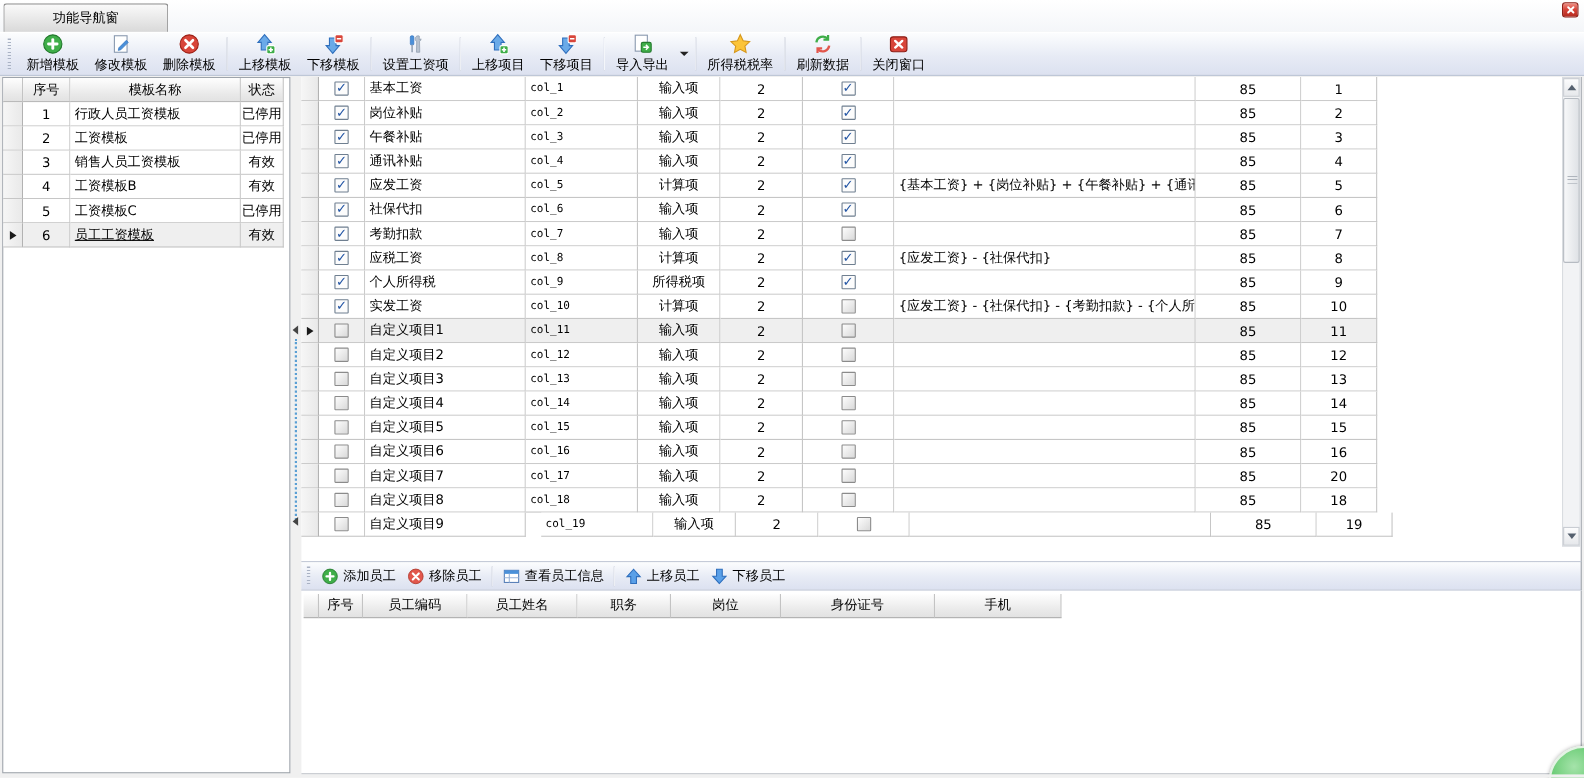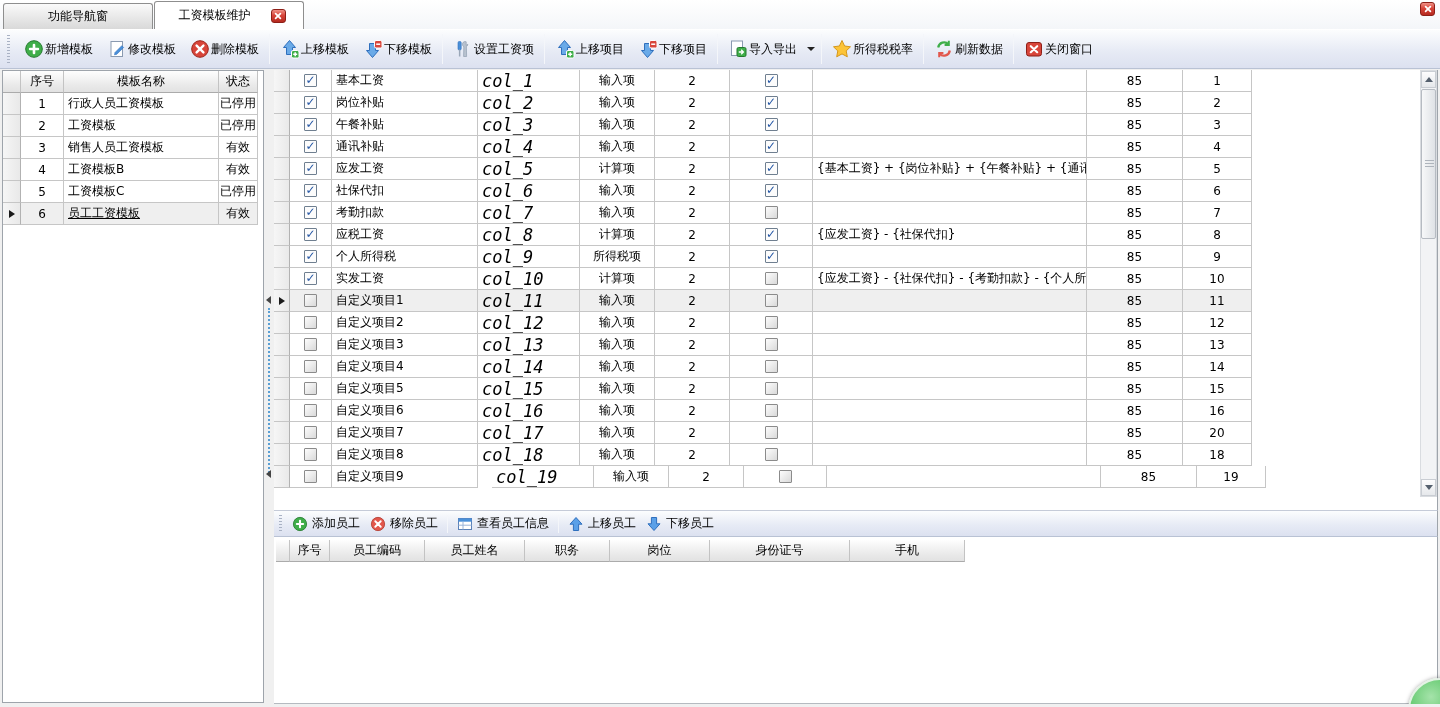--- a/index.html
+++ b/index.html
@@ -13,21 +13,21 @@
   .tab.active { left:154px; top:1px; width:150px; height:28px; background:#ffffff; border:1px solid #8e8e8e; border-bottom:none; border-radius:3px 3px 0 0; z-index:2; }
   .tab .tab-label { padding:0 6px; }
   .redbtn { width:15px; height:14px; border:1px solid #8d1f17; border-radius:3px; background:linear-gradient(#f09186,#d8453a 45%,#b52a1f); display:inline-flex; align-items:center; justify-content:center; cursor:pointer; }
   .redbtn svg { width:8px; height:8px; }
   .tab.active .redbtn { margin-left:14px; }
   .strip-close { position:absolute; left:1420px; top:2px; }
 
   
   .toolbar { position:absolute; left:0; top:29px; width:1440px; height:40px; background:linear-gradient(#fcfdfe,#e7ebf5 55%,#dce1f0); border-top:1px solid #ffffff; border-bottom:1px solid #b9c2d4; display:flex; align-items:center; padding-left:4px; }
   .grip { width:3px; height:28px; margin:0 7px 0 3px; background:repeating-linear-gradient(to bottom,#a9b2c4 0 1px,transparent 1px 3px); }
-  .tbtn { display:flex; flex-direction:row; align-items:center; justify-content:center; gap:1px; padding:2px 7px; height:36px; cursor:pointer; }
+  .tbtn { display:flex; flex-direction:column; align-items:center; justify-content:center; gap:1px; padding:2px 7px; height:36px; cursor:pointer; }
   .tbtn .ticon { width:20px; height:20px; display:block; }
   .tbtn .ticon svg { width:20px; height:20px; display:block; }
   .tsep { width:1px; height:30px; background:#a6aebf; border-right:1px solid #f4f6fa; margin:0 3px; }
   .tcaret { width:14px; align-self:stretch; display:flex; align-items:center; justify-content:center; cursor:pointer; }
   .caret-shape { width:0; height:0; border-left:4px solid transparent; border-right:4px solid transparent; border-top:4px solid #222; }
 
   .btoolbar { position:absolute; left:274px; top:510px; width:1164px; height:27px; background:linear-gradient(#fcfdfe,#e7ebf5 55%,#dce1f0); border-top:1px solid #c5cbd8; border-bottom:1px solid #b9c2d4; border-right:1px solid #9ea4ab; display:flex; align-items:center; padding-left:3px; }
   .btoolbar .grip { height:17px; margin:0 5px 0 2px; }
   .bbtn { display:flex; align-items:center; gap:4px; padding:2px 5px; height:22px; cursor:pointer; }
   .bbtn .bicon { width:16px; height:16px; display:block; }
@@ -43,21 +43,21 @@
   .bottom-panel { position:absolute; left:274px; top:537px; width:1164px; height:167px; background:#ffffff; border-right:1px solid #9ea4ab; border-bottom:1px solid #b5bac0; }
 
   
   .grid { position:absolute; left:0; top:0; }
   .grow { display:flex; }
   .gc { height:22px; border-right:1px solid #c6c6c6; border-bottom:1px solid #c6c6c6; display:flex; align-items:center; justify-content:center; overflow:hidden; white-space:nowrap; background:#fff; }
   .gc.left { justify-content:flex-start; padding-left:4px; }
   .gc.hdr { background:linear-gradient(#fefefe,#e9e9e9 70%,#e2e2e2); border-right:1px solid #c3c3c3; border-bottom:1px solid #ababab; }
   .gc.rowhdr { background:linear-gradient(90deg,#f6f6f6,#e9e9e9); border-right:1px solid #b2b2b2; }
   .grow.sel .gc:not(.rowhdr):not(.hdr) { background:#efefef; }
-  .mono { font-family:"DejaVu Sans Mono","Liberation Mono",monospace; font-size:17px;font-style:italic; }
+  .mono { font-family:"DejaVu Sans Mono","Liberation Mono",monospace; font-size:10px; }
   .selarrow { width:0; height:0; border-left:6px solid #1a1a1a; border-top:4px solid transparent; border-bottom:4px solid transparent; }
   .sortglyph { color:#a8a8a8; font-size:10px; margin-left:10px; }
 
   .cb { width:13px; height:13px; border:1px solid #8b8b8b; border-radius:1px; background:linear-gradient(135deg,#fdfdfd,#d9d9d9); display:inline-block; position:relative; cursor:pointer; }
   .cb.checked { background:#fcfcfc; border-color:#6f7f90; }
   .cb.checked::after { content:"✓"; position:absolute; left:0; top:-1px; width:11px; color:#2456a5; font-size:12px; font-weight:bold; line-height:13px; text-align:center; }
 
   
   .vsb { position:absolute; left:1146px; top:0; width:17px; height:427px; background:#f2f3f5; border:1px solid #d9dce0; }
   .sb-btn { position:absolute; left:0; width:15px; height:17px; background:linear-gradient(#fcfcfd,#e6e8eb); border:1px solid #c9cdd3; display:flex; align-items:center; justify-content:center; cursor:pointer; }
@@ -71,28 +71,20 @@
   .corner-circle { position:absolute; left:1408px; top:678px; width:64px; height:64px; border-radius:50%; border:2px solid #e3f2e4; background:radial-gradient(circle at 35% 28%, #a5e3aa, #4cc05a 55%, #2d9e3c 85%); box-shadow:0 0 4px rgba(0,0,0,.35); }
   .bottom-strip { position:absolute; left:0; top:704px; width:1440px; height:3px; background:#f0f0f0; }
 </style>
 </head>
 <body>
 
 <div class="tabstrip">
   <div class="tab inactive">
     <span class="tab-label">功能导航窗</span>
   </div>
-  <div class="tab active">
-    <span class="tab-label">工资模板维护</span>
-    <span class="redbtn">
-      <svg viewBox="0 0 10 10">
-          <path d="M2 2 L8 8 M8 2 L2 8" stroke="#fff" stroke-width="2.2" stroke-linecap="round"></path>
-        </svg>
-    </span>
-  </div>
   <span class="redbtn strip-close">
     <svg viewBox="0 0 10 10">
         <path d="M2 2 L8 8 M8 2 L2 8" stroke="#fff" stroke-width="2.2" stroke-linecap="round"></path>
       </svg>
   </span>
 </div>
 
 <div class="toolbar">
   <span class="grip"></span>
 <div class="tbtn">

